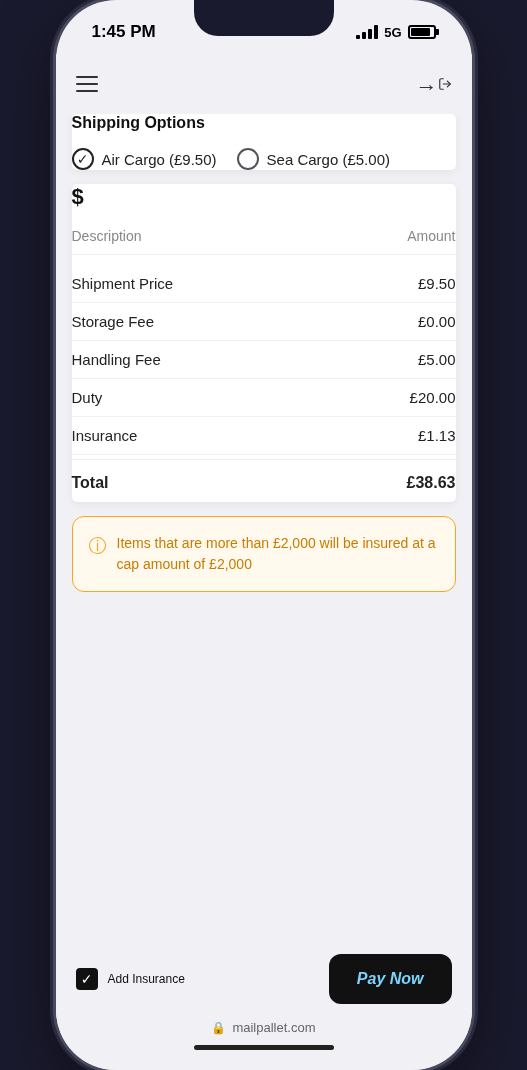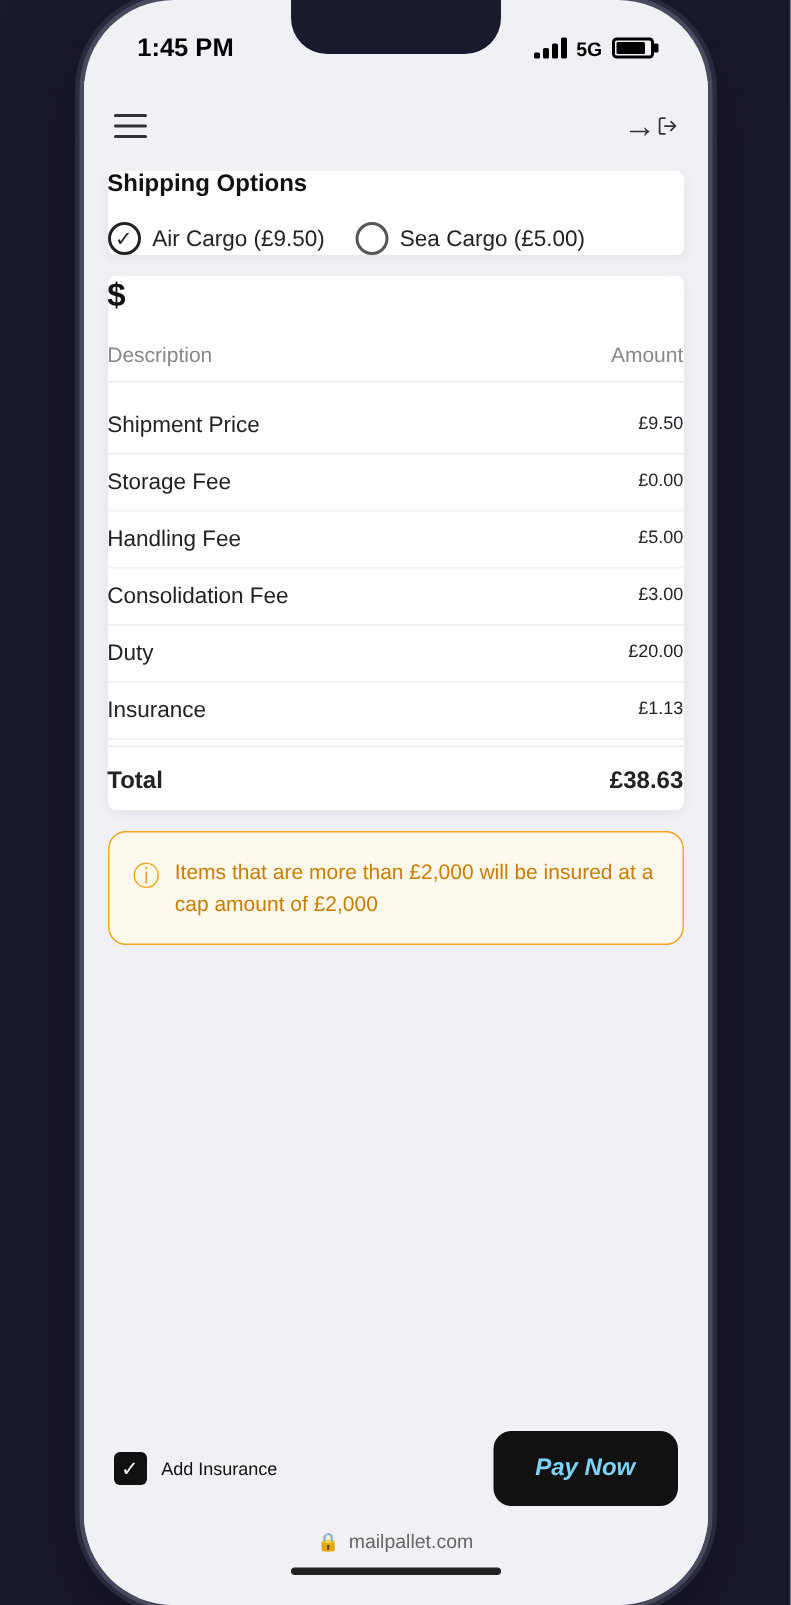--- a/index.html
+++ b/index.html
@@ -281,21 +281,21 @@
       border-bottom: none;
       padding-top: 14px;
     }
 
     .row-label {
       font-size: 15px;
       color: #222;
     }
 
     .row-amount {
-      font-size: 12px;
+      font-size: 15px;
       color: #222;
     }
 
     .row-label.bold, .row-amount.bold {
       font-weight: 700;
       font-size: 16px;
     }
 
     
     .warning-card {
@@ -477,24 +477,20 @@
                 <span class="row-label">Shipment Price</span>
                 <span class="row-amount">£9.50</span>
               </div>
               <div class="cost-row">
                 <span class="row-label">Storage Fee</span>
                 <span class="row-amount">£0.00</span>
               </div>
               <div class="cost-row">
                 <span class="row-label">Handling Fee</span>
                 <span class="row-amount">£5.00</span>
-              </div>
-              <div class="cost-row">
-                <span class="row-label">Consolidation Fee</span>
-                <span class="row-amount">£3.00</span>
               </div>
               <div class="cost-row">
                 <span class="row-label">Duty</span>
                 <span class="row-amount">£20.00</span>
               </div>
               <div class="cost-row">
                 <span class="row-label">Insurance</span>
                 <span class="row-amount">£1.13</span>
               </div>
               <div class="cost-row total-row">

